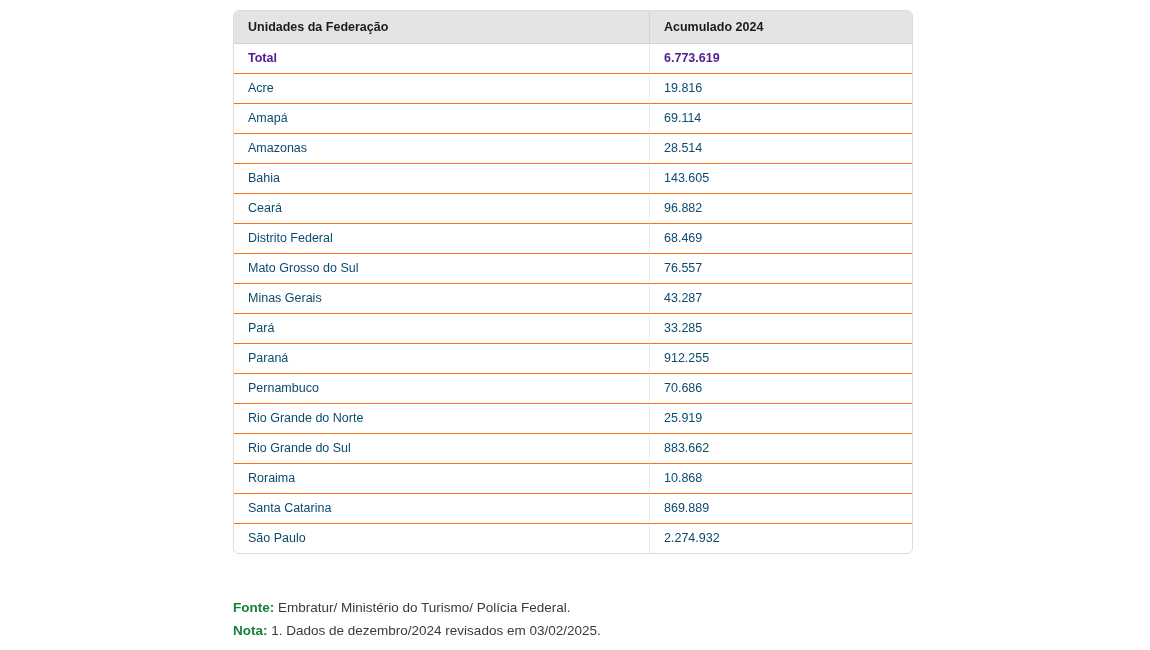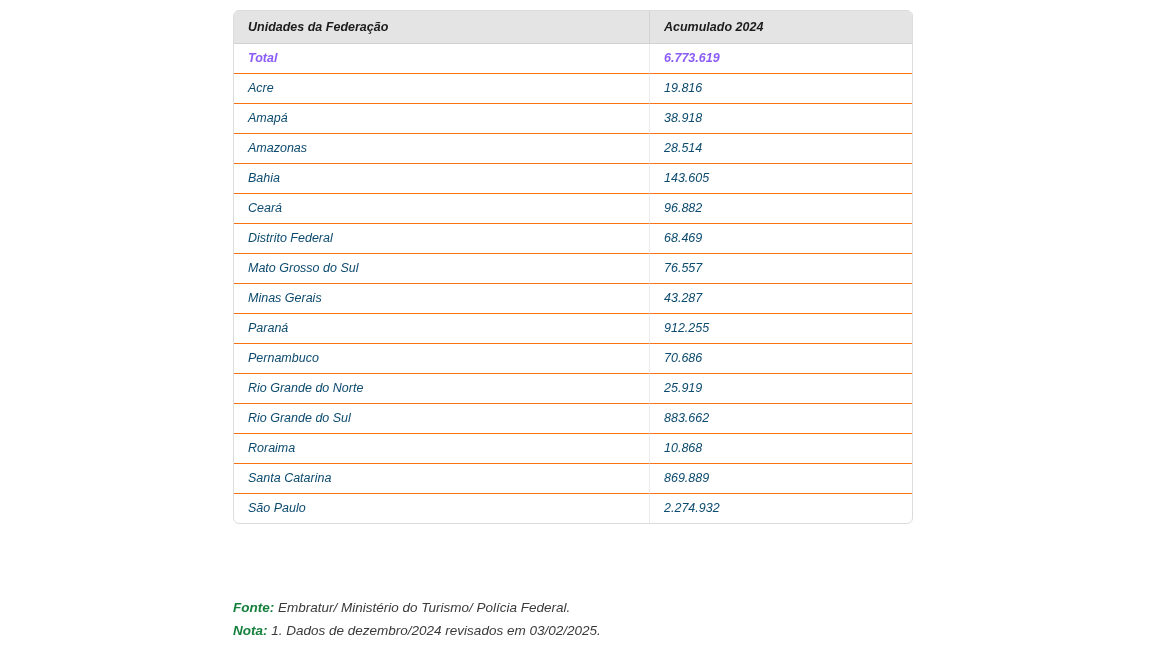--- a/index.html
+++ b/index.html
@@ -13,21 +13,20 @@
     background: #ffffff;
     font-family: "Liberation Sans", sans-serif;
     -webkit-font-smoothing: antialiased;
     overflow: hidden;
   }
 
   .page {
     position: relative;
     width: 1150px;
     height: 492px;
-    font-style: italic;
   }
 
   .table-wrap {
     position: absolute;
     left: 233px;
     top: 10px;
     width: 678px;
   }
 
   table.data-table {
@@ -72,21 +71,21 @@
     text-overflow: ellipsis;
   }
   tbody tr:first-child td {
     border-top: none;
   }
   tbody td.cell-val {
     border-left: 1px solid #ebebeb;
   }
   tbody tr.row-total td {
     font-weight: bold;
-    color: #8b5cf6;
+    color: #4c1d95;
   }
 
   .notes {
     position: absolute;
     left: 233px;
     top: 596px;
     width: 700px;
   }
   .note-line {
     font-size: 13.5px;
@@ -120,21 +119,21 @@
           <tr class="row-total">
             <td class="cell-uf">Total</td>
             <td class="cell-val">6.773.619</td>
           </tr>
           <tr>
             <td class="cell-uf">Acre</td>
             <td class="cell-val">19.816</td>
           </tr>
           <tr>
             <td class="cell-uf">Amapá</td>
-            <td class="cell-val">38.918</td>
+            <td class="cell-val">69.114</td>
           </tr>
           <tr>
             <td class="cell-uf">Amazonas</td>
             <td class="cell-val">28.514</td>
           </tr>
           <tr>
             <td class="cell-uf">Bahia</td>
             <td class="cell-val">143.605</td>
           </tr>
           <tr>
@@ -145,20 +144,24 @@
             <td class="cell-uf">Distrito Federal</td>
             <td class="cell-val">68.469</td>
           </tr>
           <tr>
             <td class="cell-uf">Mato Grosso do Sul</td>
             <td class="cell-val">76.557</td>
           </tr>
           <tr>
             <td class="cell-uf">Minas Gerais</td>
             <td class="cell-val">43.287</td>
+          </tr>
+          <tr>
+            <td class="cell-uf">Pará</td>
+            <td class="cell-val">33.285</td>
           </tr>
           <tr>
             <td class="cell-uf">Paraná</td>
             <td class="cell-val">912.255</td>
           </tr>
           <tr>
             <td class="cell-uf">Pernambuco</td>
             <td class="cell-val">70.686</td>
           </tr>
           <tr>

